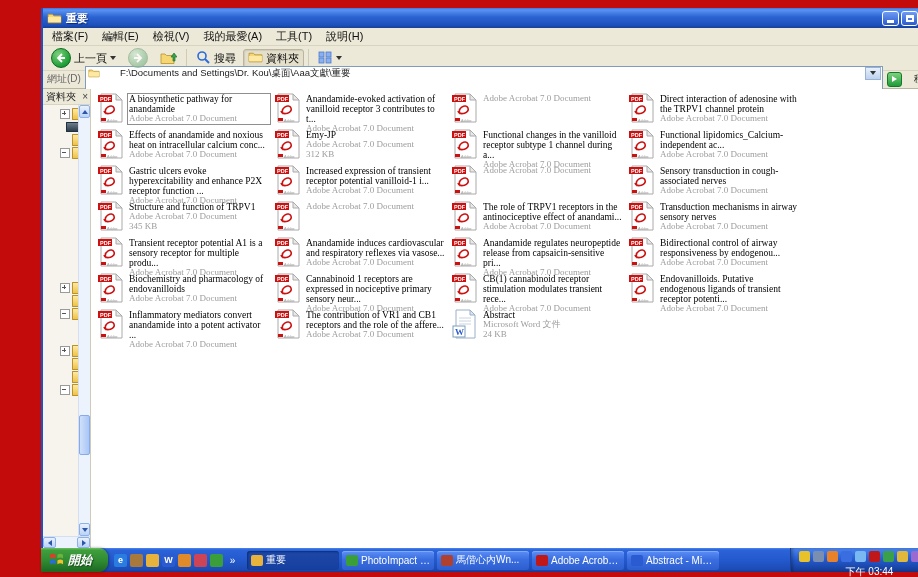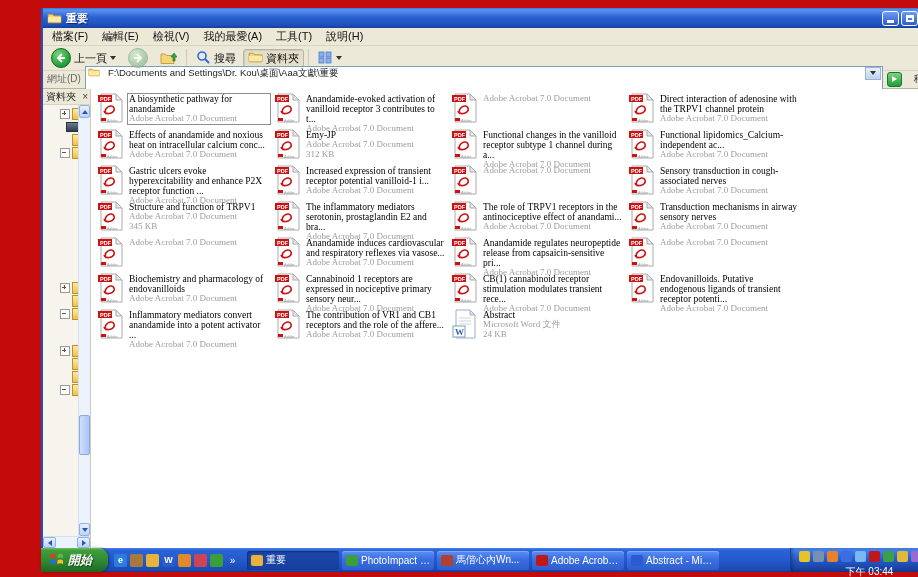--- a/index.html
+++ b/index.html
@@ -29,21 +29,21 @@
   .tb-btn{display:flex;align-items:center;gap:3px;font-size:11px;color:#111;padding:1px 4px;border:1px solid transparent;border-radius:3px;cursor:pointer;white-space:nowrap;}
   .tb-btn.pressed{background:#e3dfca;border:1px solid #b9b5a0;box-shadow:inset 1px 1px 1px #cfcbb6;}
   .circle{width:18px;height:18px;border-radius:50%;display:flex;align-items:center;justify-content:center;}
   .circle.green{background:radial-gradient(circle at 35% 30%,#7ed07e,#1e9e36 70%,#0f7a24);border:1px solid #0c6b1e;}
   .circle.dim{background:radial-gradient(circle at 35% 30%,#cfe7cf,#8fbf97 70%,#79a981);border:1px solid #8aa991;opacity:.75;}
   .caret-down{width:0;height:0;border-left:3px solid transparent;border-right:3px solid transparent;border-top:4px solid #333;}
   .vsep{width:1px;height:18px;background:#cfcbb6;margin:0 2px;}
 
   .addressbar{height:16px;display:flex;align-items:center;gap:4px;padding:0 4px 1px 4px;background:#ece9d8;border-bottom:1px solid #b9b5a0;}
   .addr-label{font-size:10px;color:#666;}
-  .addr-input{flex:1;height:13px;background:#fff;border:1px solid #7f9db9;display:flex;align-items:center;gap:8px;padding:0 1px 12px 2px;font-size:9.5px;color:#222;cursor:text;}
+  .addr-input{flex:1;height:13px;background:#fff;border:1px solid #7f9db9;display:flex;align-items:flex-end;gap:20px;padding:0 1px 12px 2px;font-size:9.5px;color:#222;cursor:text;}
   .addr-text{flex:1;white-space:nowrap;overflow:hidden;}
   .addr-drop{width:14px;height:11px;background:linear-gradient(180deg,#e8f0fb,#bcd2ee);border:1px solid #9ab2d5;display:flex;align-items:center;justify-content:center;cursor:pointer;}
   .go-btn{display:flex;align-items:center;gap:12px;font-size:10px;color:#111;cursor:pointer;padding-right:2px;}
   .go-icon{width:13px;height:13px;border-radius:3px;background:linear-gradient(180deg,#7fd27f,#1f9c3a);border:1px solid #147a2a;display:flex;align-items:center;justify-content:center;}
   .go-arrow{width:0;height:0;border-top:3px solid transparent;border-bottom:3px solid transparent;border-left:5px solid #fff;}
 
   .content{flex:1;min-height:0;display:flex;background:#fff;}
   
   .folders-pane{width:47px;background:#f6f4ec;border-right:1px solid #cfcbb6;display:flex;flex-direction:column;font-size:10px;}
   .fp-header{height:15px;display:flex;align-items:center;justify-content:space-between;padding:0 2px 0 3px;background:#ece9d8;border-bottom:1px solid #d8d4c0;color:#222;}
@@ -526,21 +526,20 @@
     <path d="M3 1 h15 l6 6 v22 h-21 z" fill="#ffffff" stroke="#aaaaaa" stroke-width="1"></path>
     <path d="M18 1 l6 6 h-6 z" fill="#e8e8e8" stroke="#aaaaaa" stroke-width="1"></path>
     <rect x="0" y="2" width="14" height="7" fill="#cc1111"></rect>
     <text x="2" y="8" font-size="5.5" font-weight="bold" fill="#ffffff" font-family="Liberation Sans,sans-serif">PDF</text>
     <path d="M8 21 c-3 -6 6 -11 8 -6 c2 5 -8 8 -10 3" fill="none" stroke="#cc1111" stroke-width="1.6"></path>
     <rect x="3" y="25" width="5" height="3" fill="#cc1111"></rect>
     <text x="9" y="28.5" font-size="3.6" fill="#999999" font-family="Liberation Sans,sans-serif">Adobe</text>
   </svg>
 </span>
                 <div class="ftext">
-                  <div class="ftitle">The inflammatory mediators serotonin, prostaglandin E2 and bra...</div>
                   <div class="fmeta">Adobe Acrobat 7.0 Document</div>
                 </div>
               </div>
               <div class="file-item">
                 <span class="ficon">
   <svg width="26" height="30" viewBox="0 0 26 30">
     <path d="M3 1 h15 l6 6 v22 h-21 z" fill="#ffffff" stroke="#aaaaaa" stroke-width="1"></path>
     <path d="M18 1 l6 6 h-6 z" fill="#e8e8e8" stroke="#aaaaaa" stroke-width="1"></path>
     <rect x="0" y="2" width="14" height="7" fill="#cc1111"></rect>
     <text x="2" y="8" font-size="5.5" font-weight="bold" fill="#ffffff" font-family="Liberation Sans,sans-serif">PDF</text>
@@ -577,20 +576,21 @@
     <path d="M3 1 h15 l6 6 v22 h-21 z" fill="#ffffff" stroke="#aaaaaa" stroke-width="1"></path>
     <path d="M18 1 l6 6 h-6 z" fill="#e8e8e8" stroke="#aaaaaa" stroke-width="1"></path>
     <rect x="0" y="2" width="14" height="7" fill="#cc1111"></rect>
     <text x="2" y="8" font-size="5.5" font-weight="bold" fill="#ffffff" font-family="Liberation Sans,sans-serif">PDF</text>
     <path d="M8 21 c-3 -6 6 -11 8 -6 c2 5 -8 8 -10 3" fill="none" stroke="#cc1111" stroke-width="1.6"></path>
     <rect x="3" y="25" width="5" height="3" fill="#cc1111"></rect>
     <text x="9" y="28.5" font-size="3.6" fill="#999999" font-family="Liberation Sans,sans-serif">Adobe</text>
   </svg>
 </span>
                 <div class="ftext">
+                  <div class="ftitle">Transient receptor potential A1 is a sensory receptor for multiple produ...</div>
                   <div class="fmeta">Adobe Acrobat 7.0 Document</div>
                 </div>
               </div>
               <div class="file-item">
                 <span class="ficon">
   <svg width="26" height="30" viewBox="0 0 26 30">
     <path d="M3 1 h15 l6 6 v22 h-21 z" fill="#ffffff" stroke="#aaaaaa" stroke-width="1"></path>
     <path d="M18 1 l6 6 h-6 z" fill="#e8e8e8" stroke="#aaaaaa" stroke-width="1"></path>
     <rect x="0" y="2" width="14" height="7" fill="#cc1111"></rect>
     <text x="2" y="8" font-size="5.5" font-weight="bold" fill="#ffffff" font-family="Liberation Sans,sans-serif">PDF</text>
@@ -627,20 +627,21 @@
     <path d="M3 1 h15 l6 6 v22 h-21 z" fill="#ffffff" stroke="#aaaaaa" stroke-width="1"></path>
     <path d="M18 1 l6 6 h-6 z" fill="#e8e8e8" stroke="#aaaaaa" stroke-width="1"></path>
     <rect x="0" y="2" width="14" height="7" fill="#cc1111"></rect>
     <text x="2" y="8" font-size="5.5" font-weight="bold" fill="#ffffff" font-family="Liberation Sans,sans-serif">PDF</text>
     <path d="M8 21 c-3 -6 6 -11 8 -6 c2 5 -8 8 -10 3" fill="none" stroke="#cc1111" stroke-width="1.6"></path>
     <rect x="3" y="25" width="5" height="3" fill="#cc1111"></rect>
     <text x="9" y="28.5" font-size="3.6" fill="#999999" font-family="Liberation Sans,sans-serif">Adobe</text>
   </svg>
 </span>
                 <div class="ftext">
+                  <div class="ftitle">Bidirectional control of airway responsiveness by endogenou...</div>
                   <div class="fmeta">Adobe Acrobat 7.0 Document</div>
                 </div>
               </div>
               <div class="file-item">
                 <span class="ficon">
   <svg width="26" height="30" viewBox="0 0 26 30">
     <path d="M3 1 h15 l6 6 v22 h-21 z" fill="#ffffff" stroke="#aaaaaa" stroke-width="1"></path>
     <path d="M18 1 l6 6 h-6 z" fill="#e8e8e8" stroke="#aaaaaa" stroke-width="1"></path>
     <rect x="0" y="2" width="14" height="7" fill="#cc1111"></rect>
     <text x="2" y="8" font-size="5.5" font-weight="bold" fill="#ffffff" font-family="Liberation Sans,sans-serif">PDF</text>

